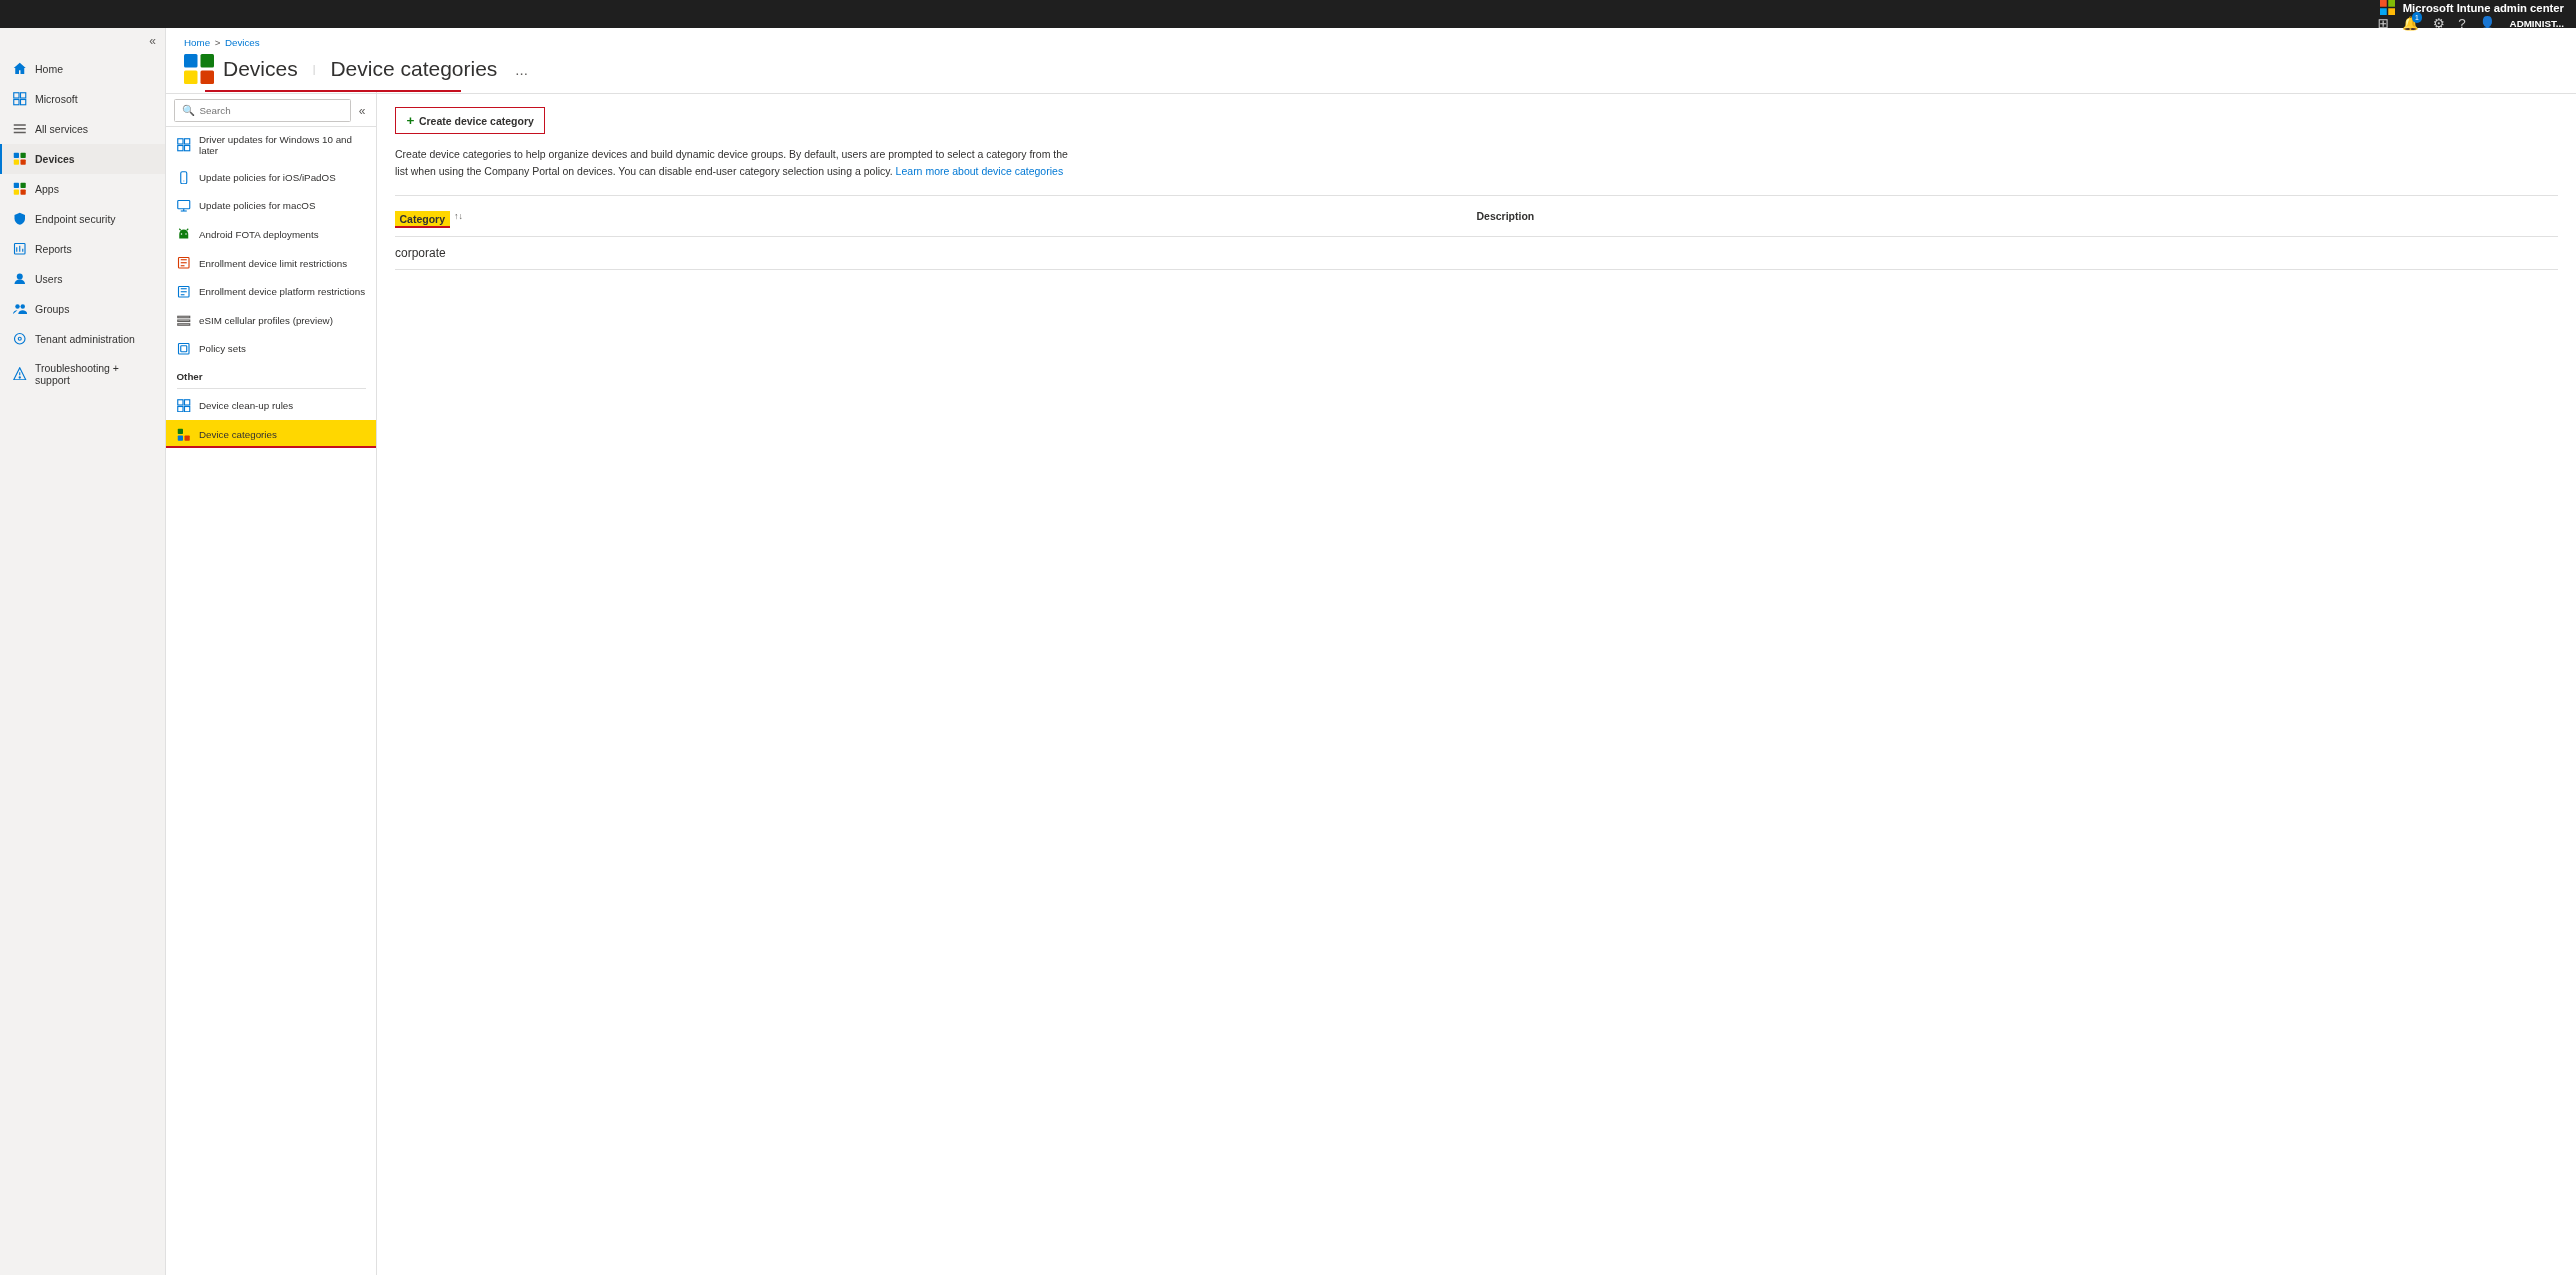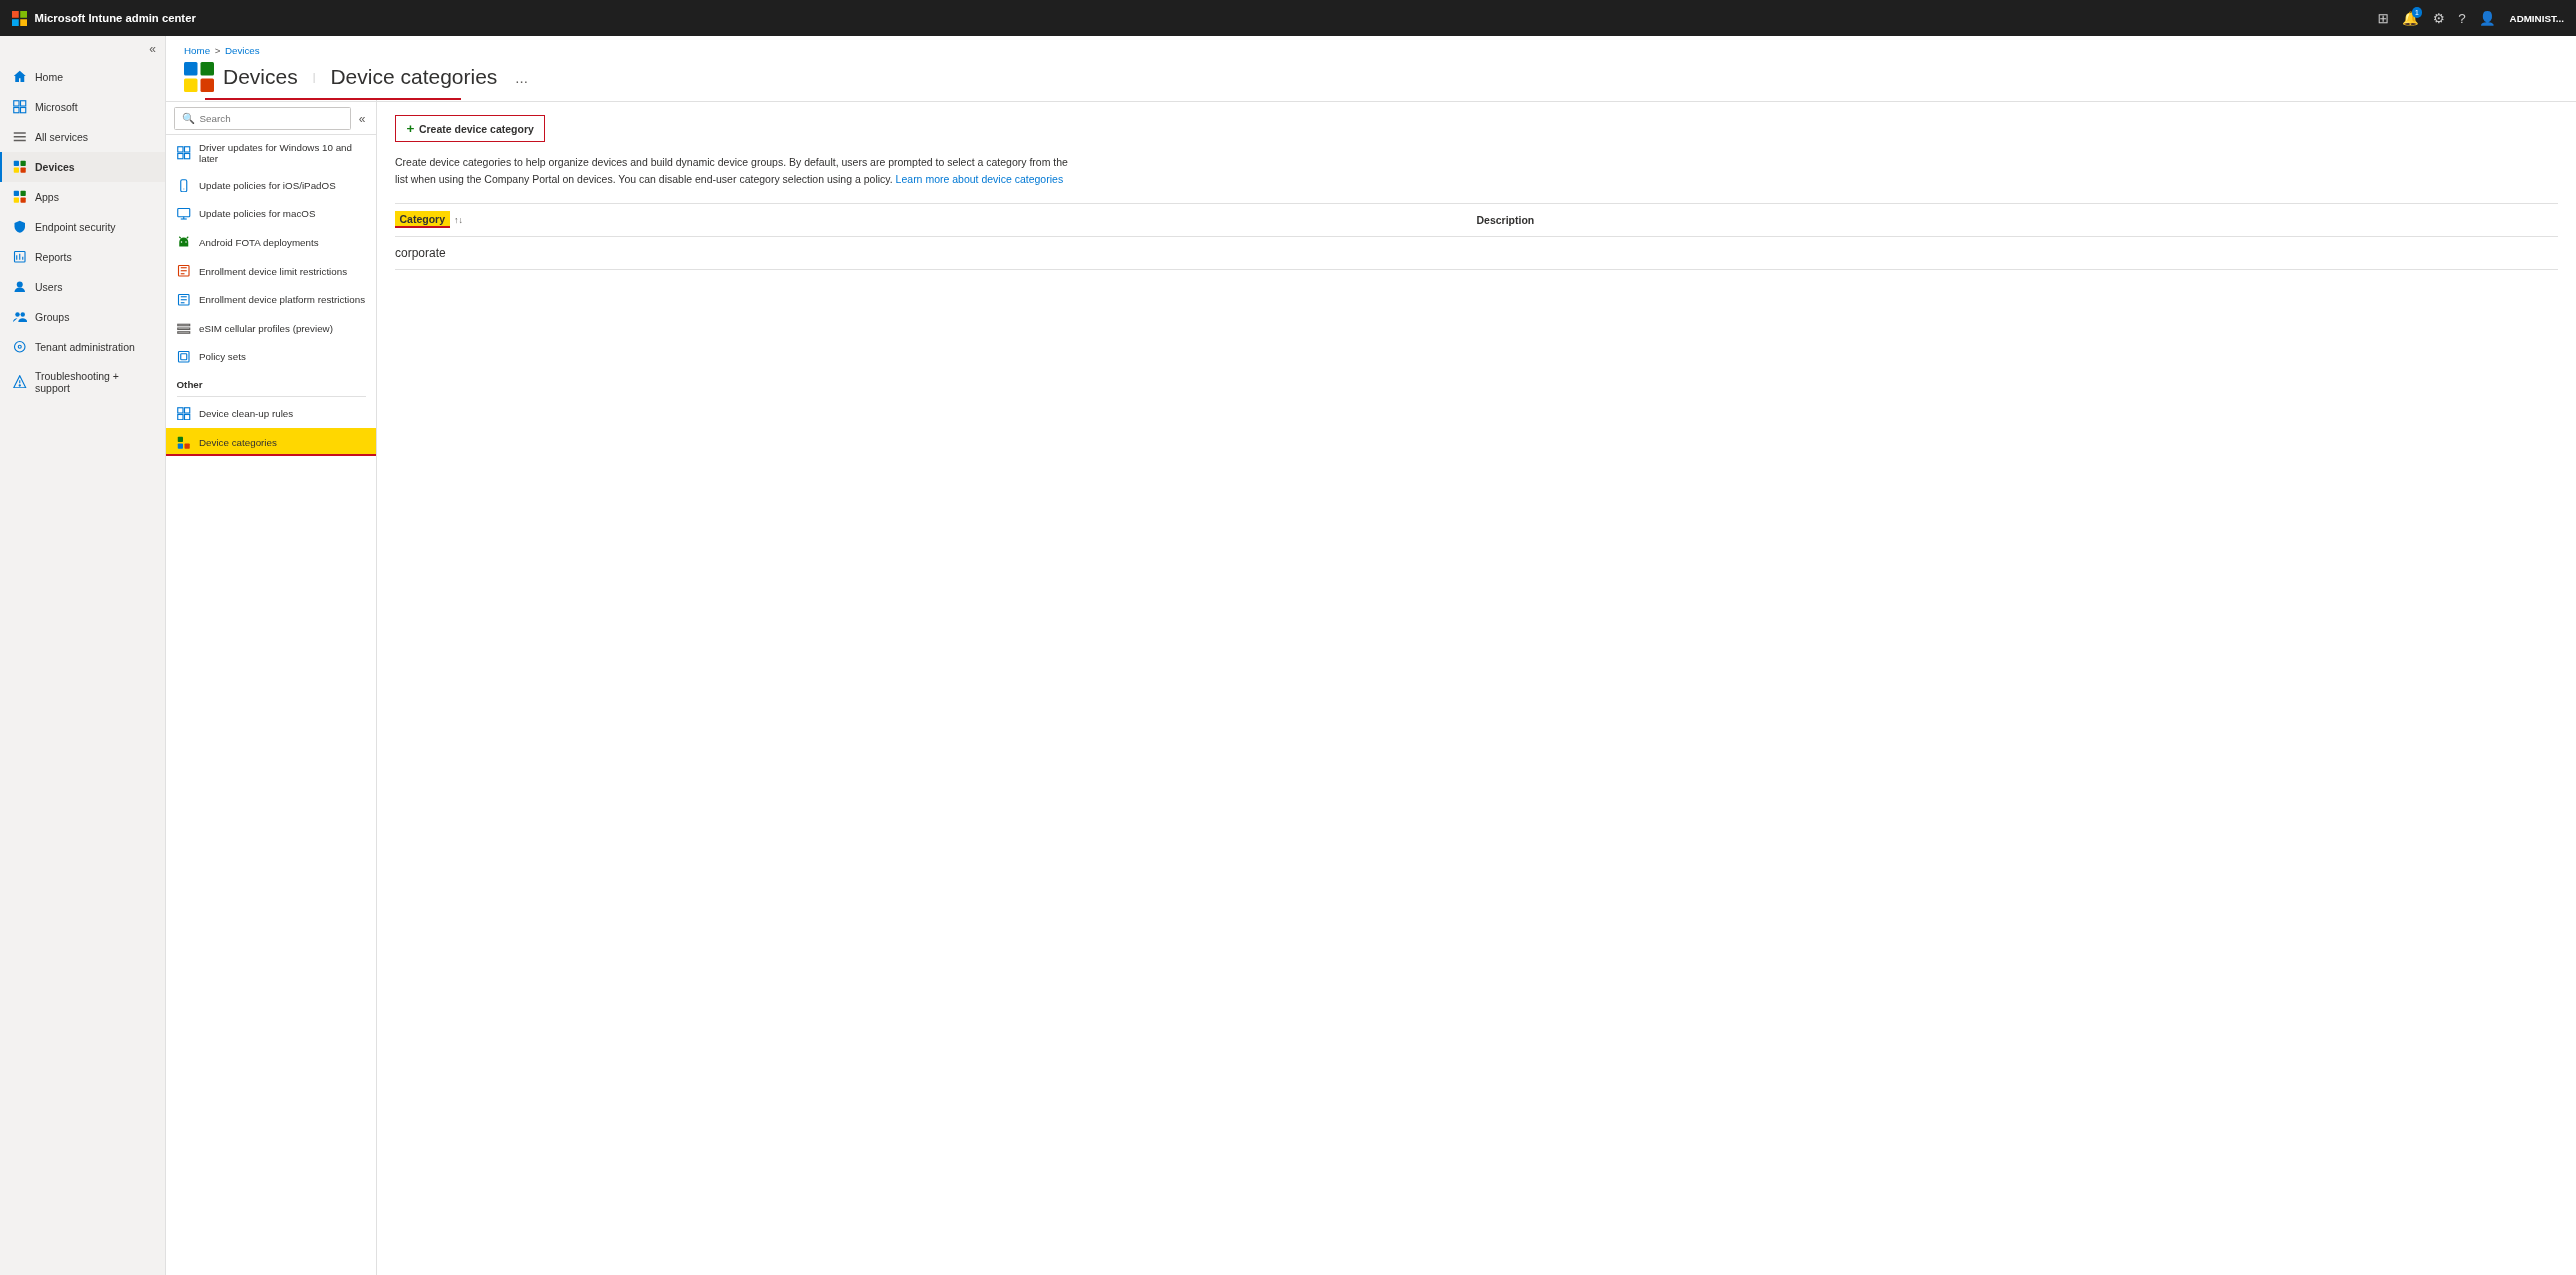--- a/index.html
+++ b/index.html
@@ -2,26 +2,27 @@
 <html style="font-size:12px"><head>
   <meta charset="utf-8">
   <style>
     * { box-sizing: border-box; margin: 0; padding: 0; }
     body { font-family: 'Segoe UI', Arial, sans-serif; font-size: 10.5px; background: #f3f2f1; display: flex; flex-direction: column; height: 100vh; overflow: hidden; }
 
     
     .topbar {
       background: #1f1f1f;
       color: #fff;
-      height: 36px;
-      display: flex;
-      align-items: center;
+      height: 28px;
+      display: flex;
+      align-items: flex-end;
       padding: 0 12px;
       flex-shrink: 0;
       justify-content: space-between;
+      flex-direction: column;
     }
     .topbar-left { display: flex; align-items: center; gap: 7.5px; }
     .topbar-logo { width: 15px; height: 15px; }
     .topbar-title { font-size: 11.3px; font-weight: 600; color: #fff; }
     .topbar-right { display: flex; align-items: center; gap: 13.5px; color: #ccc; font-size: 13.5px; }
     .topbar-right span { cursor: pointer; }
     .topbar-user { font-size: 9.8px; color: #fff; font-weight: 600; }
     .notif-badge { position: relative; display: inline-block; }
     .badge-dot { position: absolute; top: -3px; right: -3px; background: #0078d4; color: #fff; border-radius: 50%; width: 10.5px; height: 10.5px; font-size: 6.8px; display: flex; align-items: center; justify-content: center; }
 
@@ -121,21 +122,21 @@
       font-weight: 600;
       margin-bottom: 12px;
     }
     .create-btn .plus-icon { color: #107c10; font-size: 13.5px; font-weight: 700; }
     .description-text { font-size: 10.5px; color: #323130; line-height: 1.6; margin-bottom: 15px; max-width: 677px; }
     .description-text a { color: #0078d4; text-decoration: none; cursor: pointer; }
     .table-container { border-top: 0.8px solid #e0e0e0; }
     .table-header { display: flex; align-items: center; padding: 7.5px 0; border-bottom: 0.8px solid #e0e0e0; }
     .col-category { flex: 1; display: flex; align-items: center; gap: 4.5px; }
     .col-description { flex: 1; }
-    .col-header-label { font-size: 10.5px; font-weight: 600; color: #323130; }
+    .col-header-label { font-size: 10.5px; font-weight: 600; color: #323130; margin-top: 8px; }
     .col-header-highlight { background: #ffd700; padding: 1.5px 4.5px; border-bottom: 2.3px solid #c50f1f; }
     .sort-icon { color: #605e5c; font-size: 9px; cursor: pointer; }
     .table-row { display: flex; align-items: center; padding: 9px 0; border-bottom: 0.8px solid #e0e0e0; }
     .cell { font-size: 12px; color: #323130; }
     .cell-category { flex: 1; }
     .cell-description { flex: 1; }
 
     
     ::-webkit-scrollbar { width: 6px; height: 6px; }
     ::-webkit-scrollbar-track { background: #f3f2f1; }

